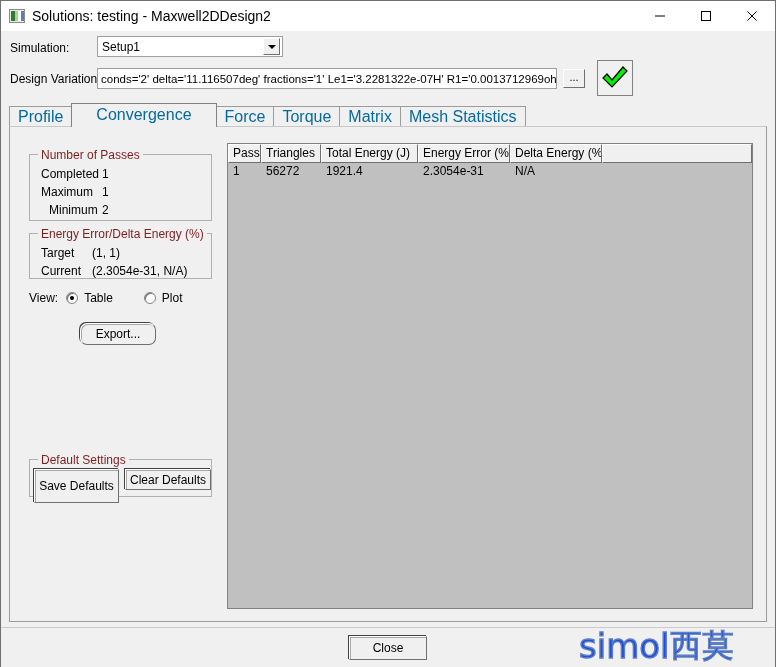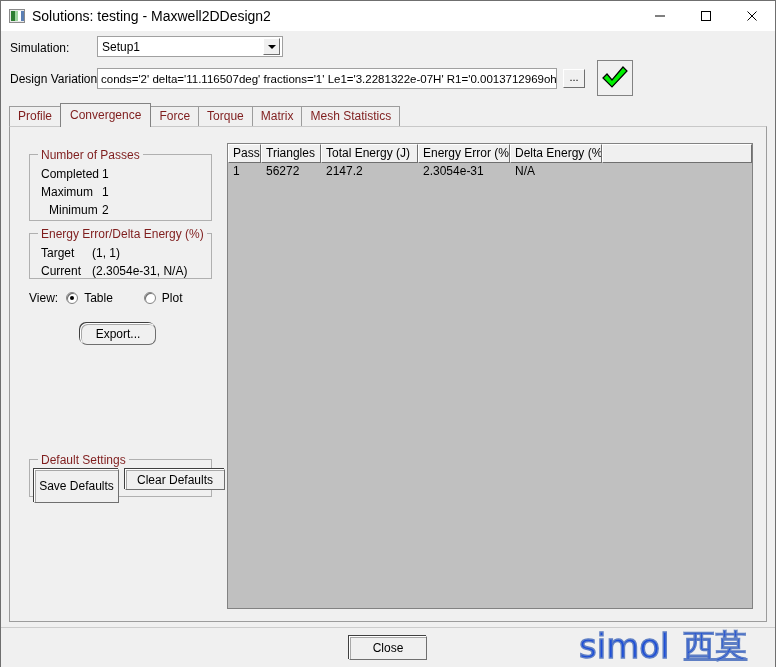--- a/index.html
+++ b/index.html
@@ -181,35 +181,35 @@
     align-items: flex-end;
   }
   .tab {
     height: 21px;
     padding: 0 8px;
     margin-right: -1px;
     background: #f0f0f0;
     border: 1px solid #9c9c9c;
     border-bottom: none;
     box-sizing: border-box;
-    font-size: 12px;
+    font-size: 16px;
     line-height: 19px;
     white-space: nowrap;
-    color: #7f1d1d;
+    color: #0369a1;
   }
   .tab.active {
     height: 24px;
     line-height: 22px;
     font-weight: normal;
     background: #f0f0f0;
     border: 1px solid #828282;
     border-bottom: none;
     z-index: 3;
     position: relative;
-    padding: 0 9px;
+    padding: 0 24px;
   }
 
   
   #tabpage {
     position: absolute;
     left: 8px; top: 125px;
     width: 758px; height: 496px;
     border: 1px solid #9c9c9c;
     border-top-color: #c8c8c8;
     background: #f0f0f0;
@@ -292,21 +292,21 @@
     width: 76px; height: 22px; border-radius: 7px;
   }
   #btn-save-def {
     position: absolute;
     left: 33px; top: 468px;
     width: 85px; height: 34px;
   }
   #btn-clear-def {
     position: absolute;
     left: 124px; top: 468px;
-    width: 100px; height: 21px;
+    width: 86px; height: 21px;
   }
   #btn-close {
     position: absolute;
     left: 348px; top: 635px;
     width: 78px; height: 24px;
   }
 
   
   #table-panel {
     position: absolute;
@@ -373,23 +373,22 @@
     align-items: center;
     font-size: 34px;
     letter-spacing: 0px;
     color: #1d4ed8;
     -webkit-text-stroke: 1.4px #5f7fc4;
     font-family: "DejaVu Sans", sans-serif;
     pointer-events: none;
   }
   #watermark .cn {
     font-size: 31px;
-    margin-left: 14px;
+    margin-left: 1px;
     letter-spacing: 1px;
-    text-decoration: underline;
   }
 </style>
 </head>
 <body>
 
 <div id="window">
 
   <div id="titlebar">
     <div id="app-icon">
       <i class="b1"></i>
@@ -488,21 +487,21 @@
       <div class="th" style="width:60px;">Triangles</div>
       <div class="th" style="width:97px;">Total Energy (J)</div>
       <div class="th" style="width:92px;">Energy Error (%)</div>
       <div class="th" style="width:92px;">Delta Energy (%)</div>
       <div class="th filler"></div>
     </div>
     <div id="tbody">
       <div class="trow">
         <div class="td" style="width:33px;">1</div>
         <div class="td" style="width:60px;">56272</div>
-        <div class="td" style="width:97px;">2147.2</div>
+        <div class="td" style="width:97px;">1921.4</div>
         <div class="td" style="width:92px;">2.3054e-31</div>
         <div class="td" style="width:92px;">N/A</div>
       </div>
     </div>
   </div>
 
   <div id="bottombar"></div>
   <div class="btn" id="btn-close">Close</div>
 
   <div id="watermark">

